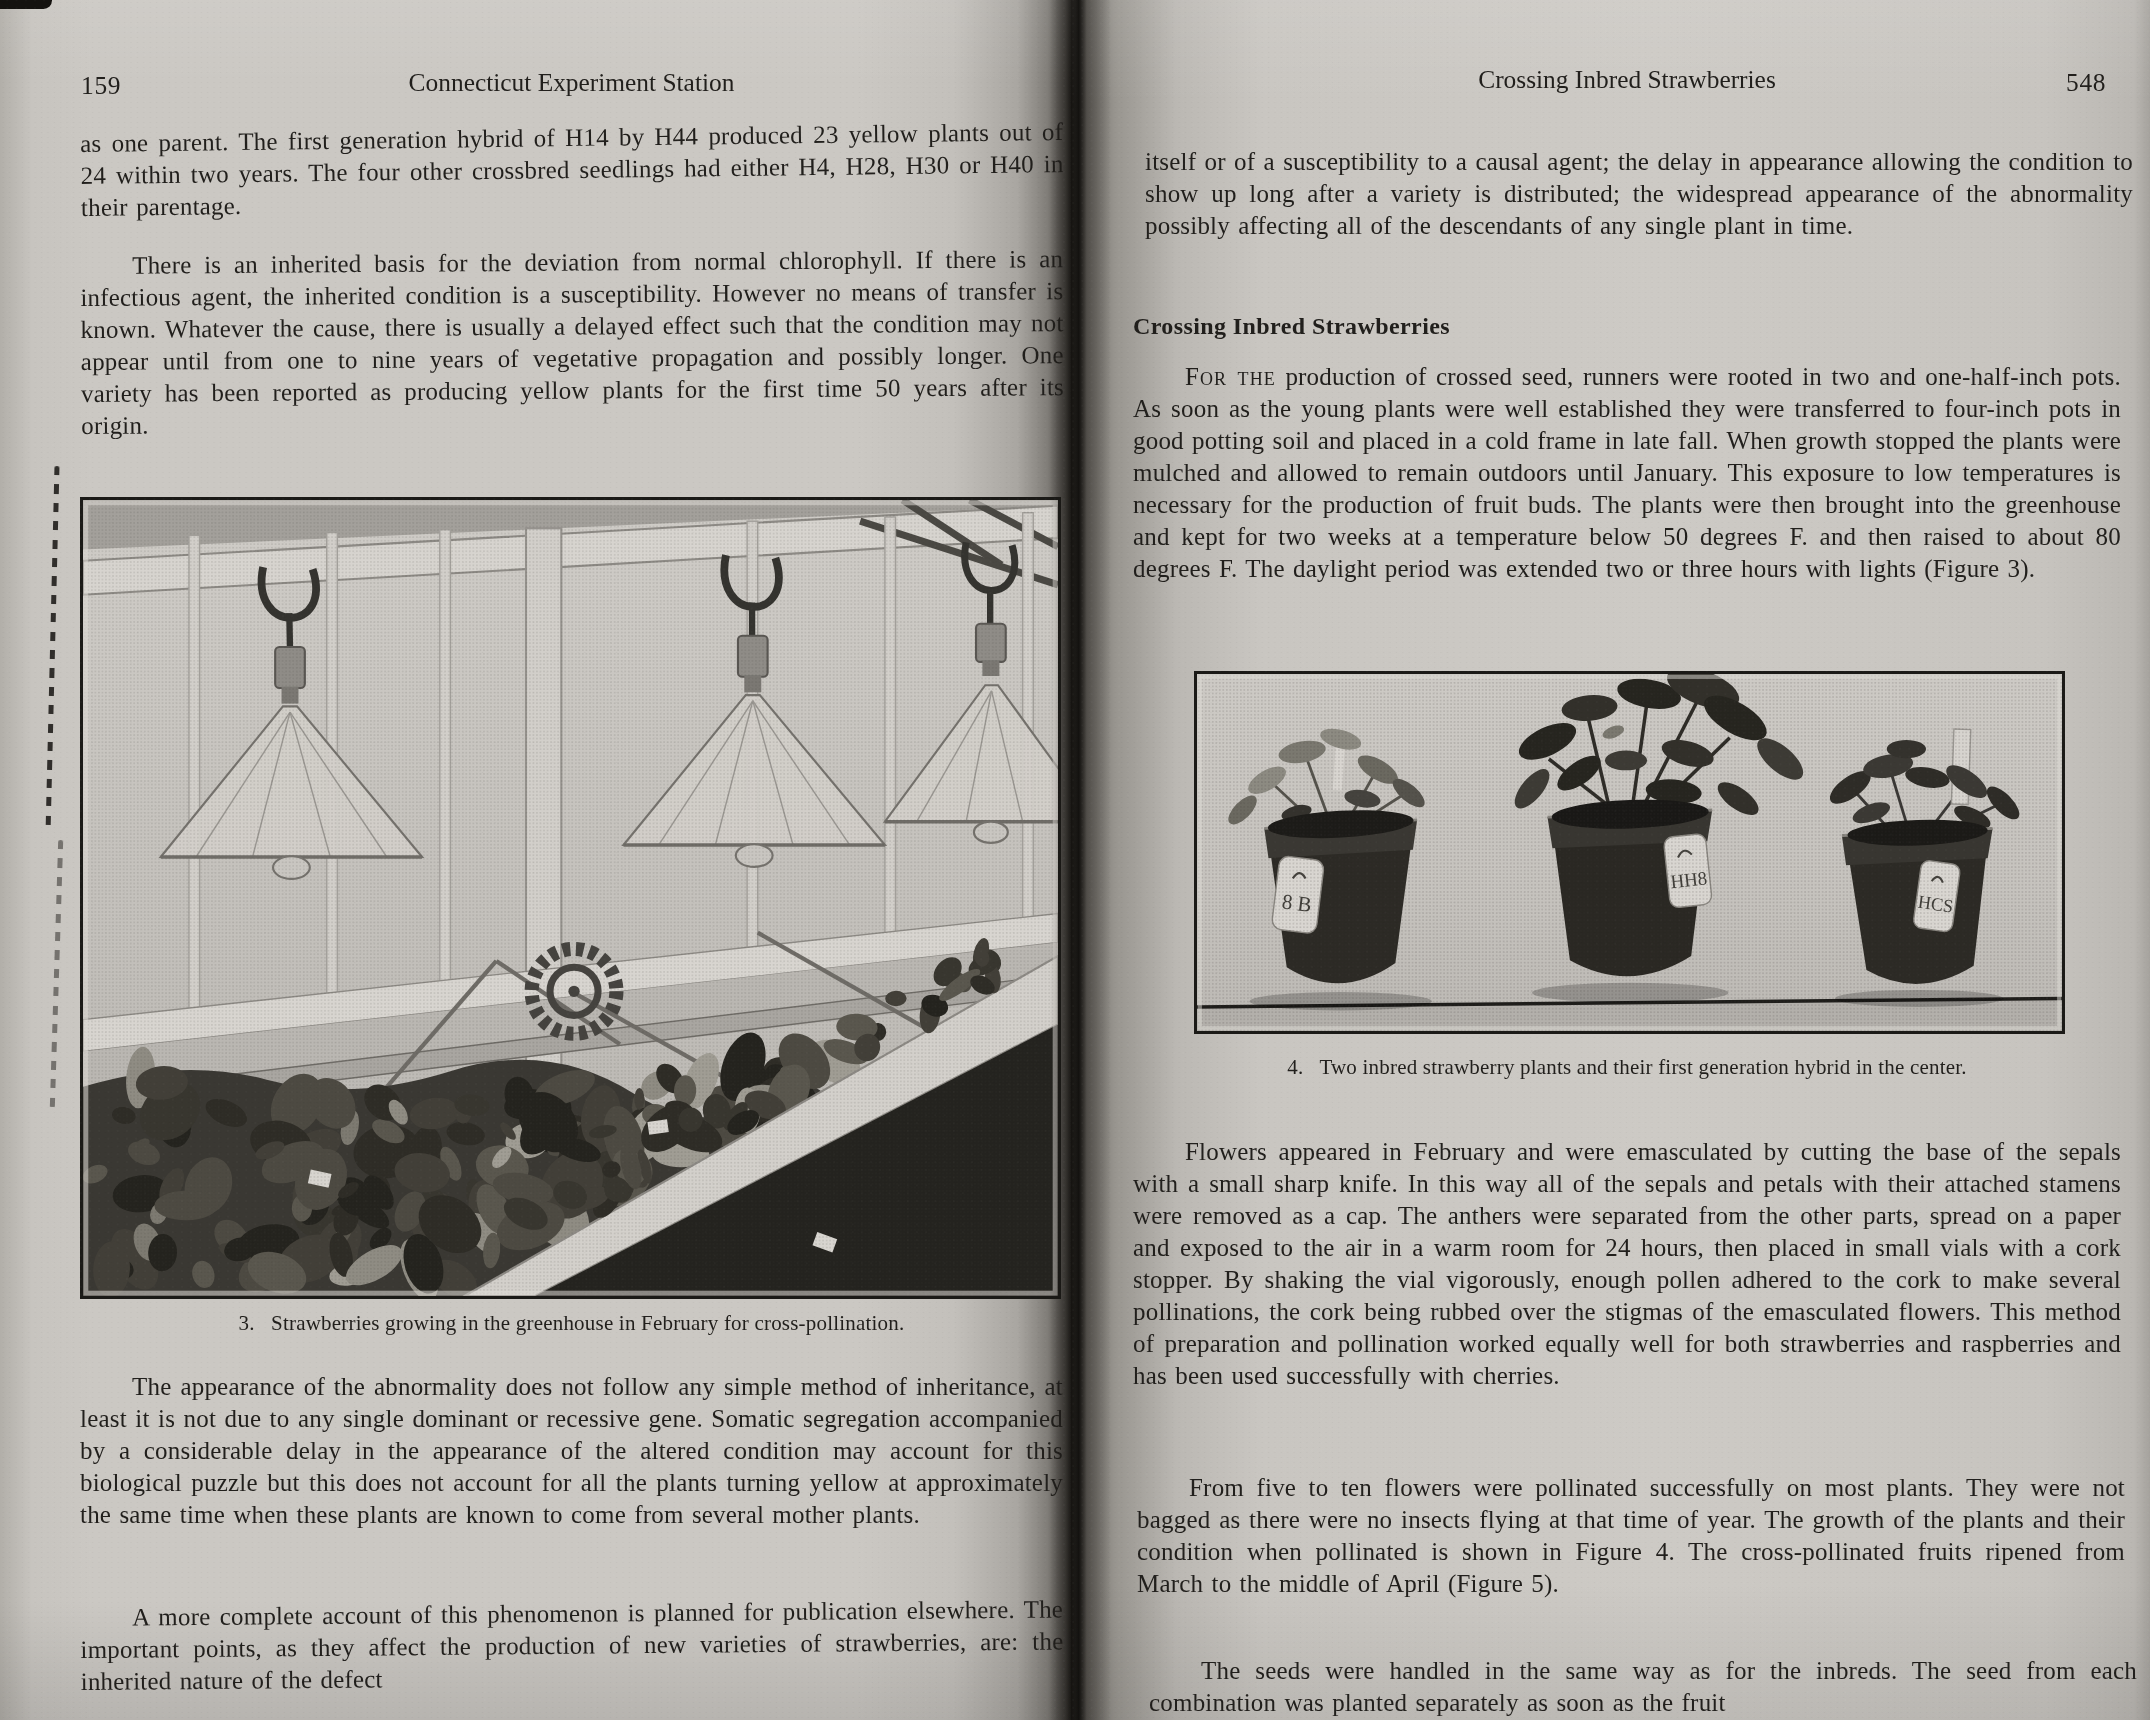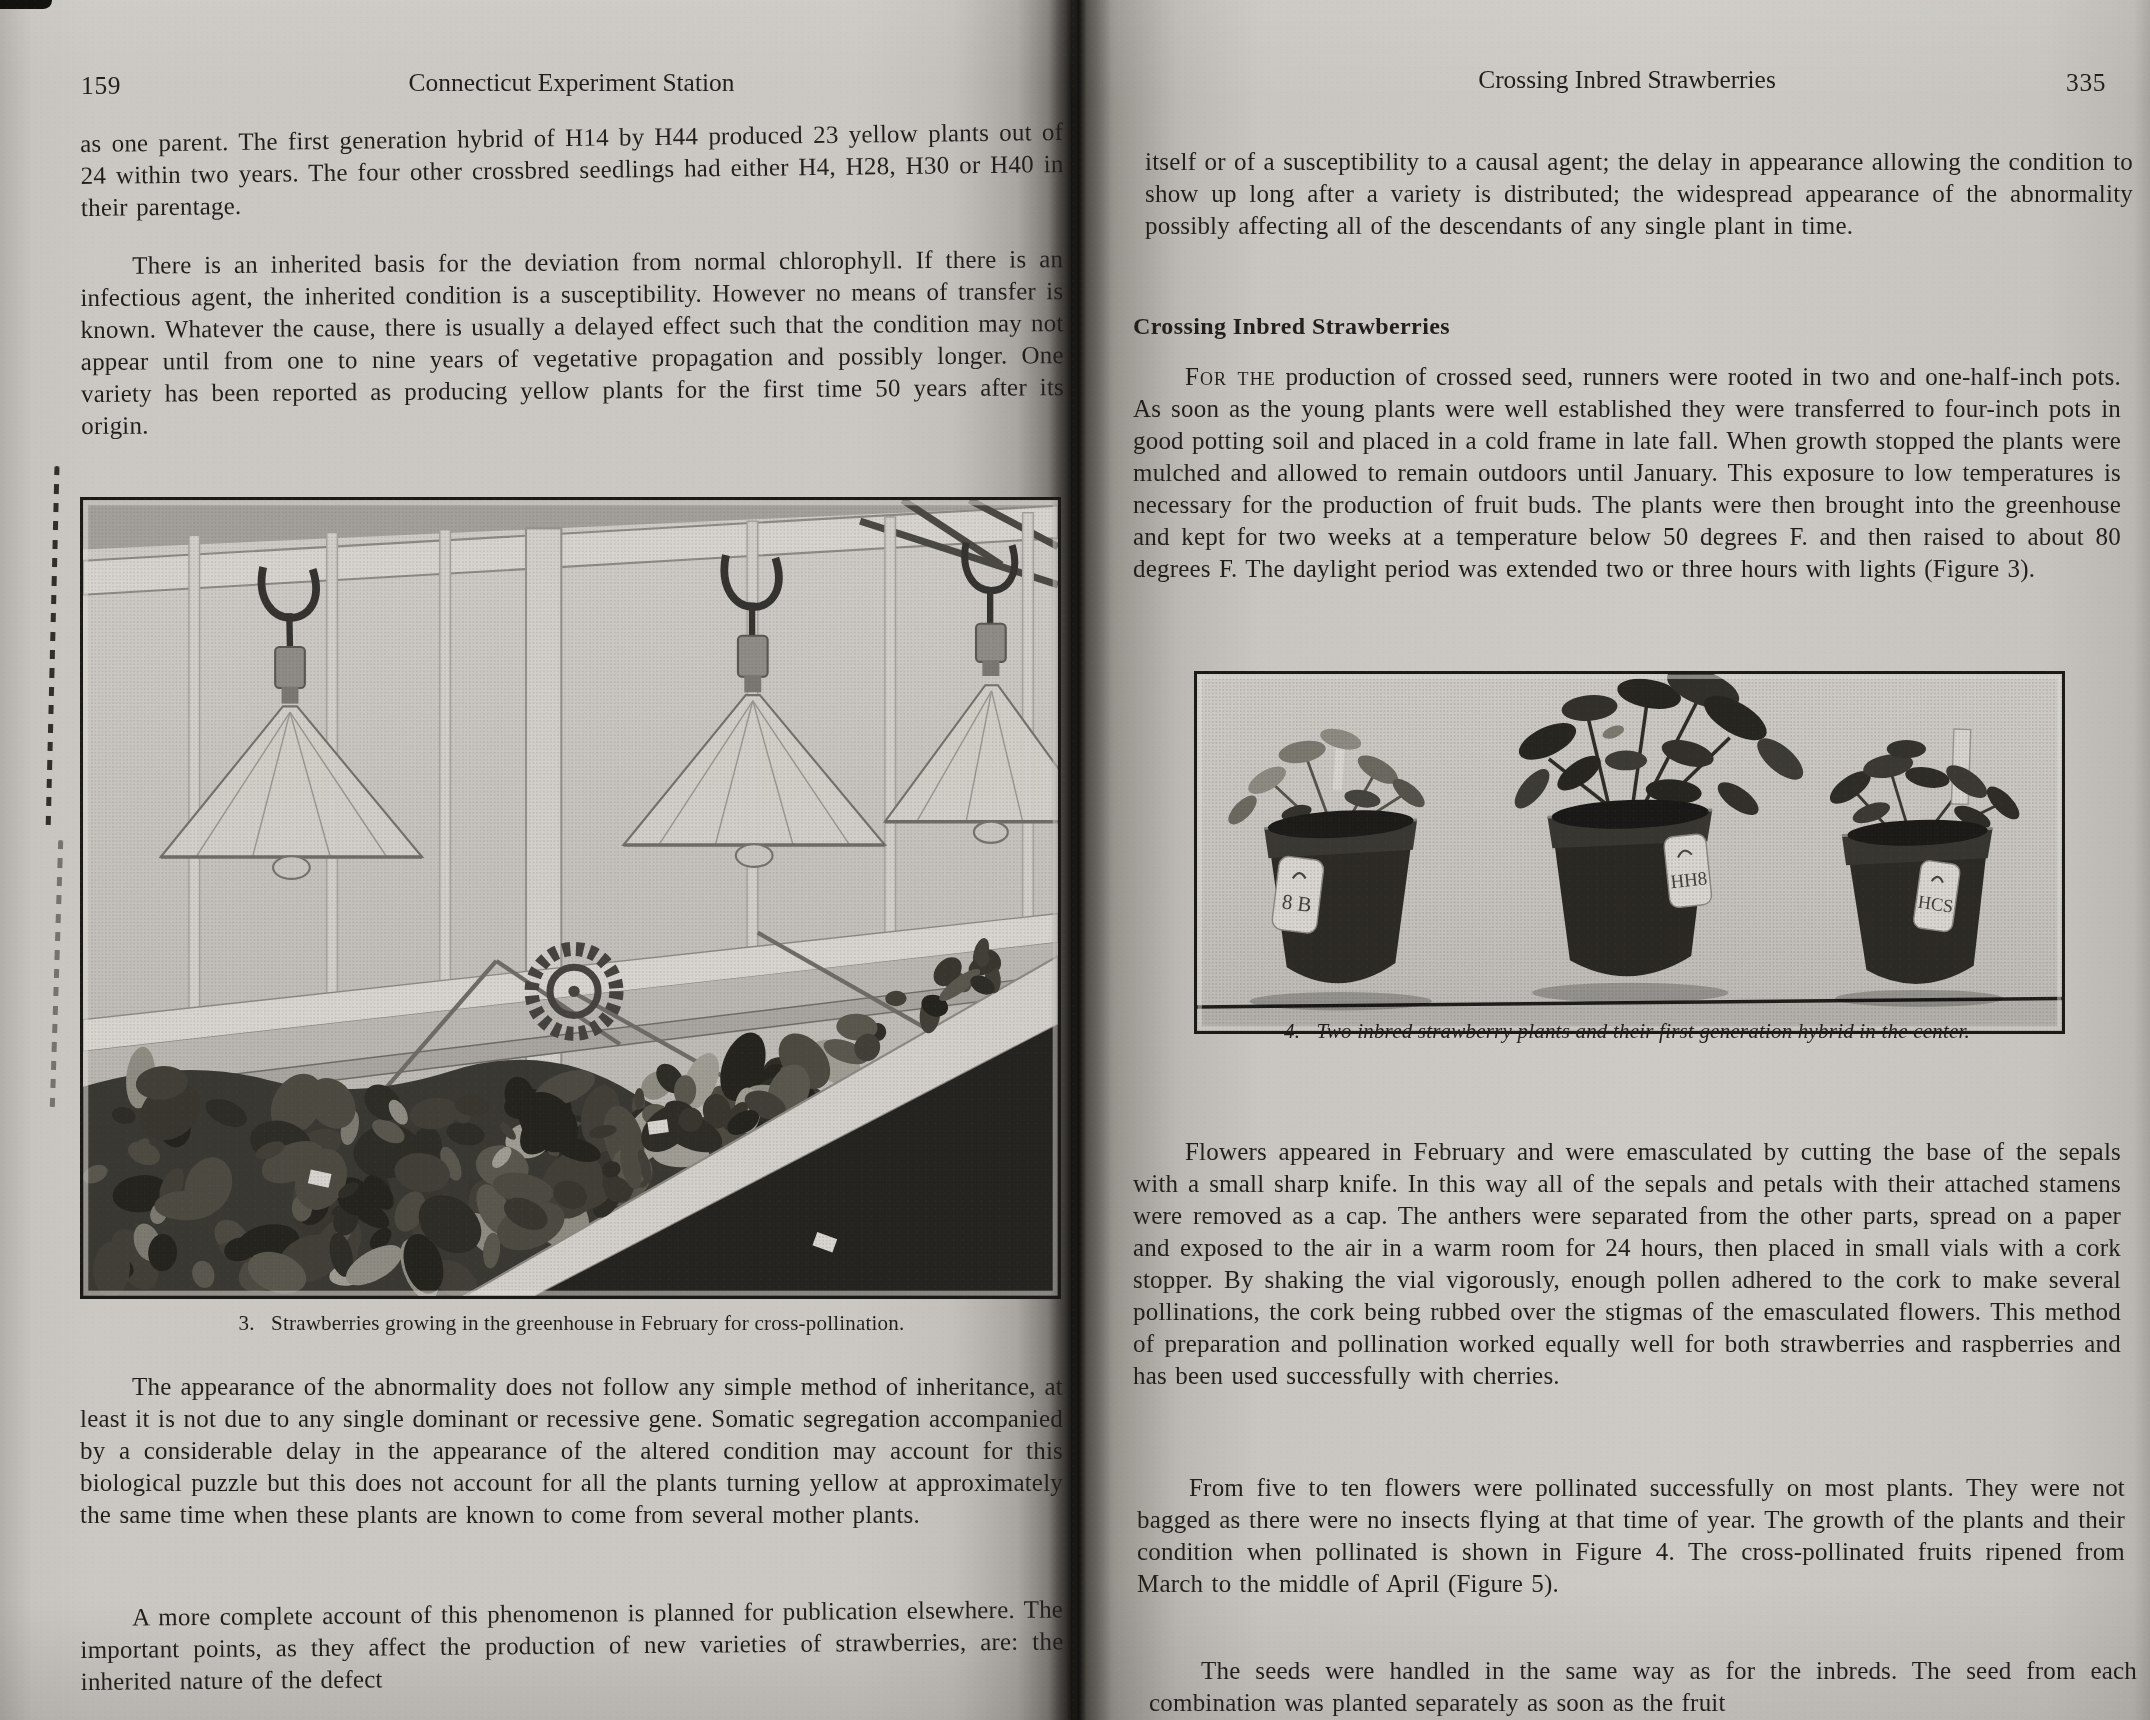--- a/index.html
+++ b/index.html
@@ -35,21 +35,21 @@
 
   .sect-head{position:absolute;font-weight:bold;font-size:24px;letter-spacing:0.4px;}
   .sc{font-variant:small-caps;letter-spacing:1.1px;}
 
   .figure{position:absolute;border:3.5px solid #1b1a17;box-sizing:border-box;background:#c0bdb8;}
   .figure svg{display:block;width:100%;height:100%;}
   .fig3{left:80px;top:497px;width:981px;height:802px;}
   .fig4{left:1194px;top:671px;width:871px;height:363px;}
   .caption{position:absolute;font-size:21px;text-align:center;white-space:pre-wrap;letter-spacing:0.2px;}
   .cap3{left:80px;width:983px;top:1311px;}
-  .cap4{left:1134px;width:988px;top:1019px;font-style:italic;}
+  .cap4{left:1134px;width:988px;top:1055px;}
 
   .tilt-1{transform:rotate(-.7deg);transform-origin:left top;}
 </style>
 </head>
 <body>
 
 <div class="book">
 
   <div class="page page-left">
     <span class="hdr pagenum" style="left:81px;top:71px;">159</span>
@@ -355,21 +355,21 @@
     <p class="para col-l indent" style="top:1371px;margin:0;">The appearance of the abnormality does not follow any simple method of inheritance, at least it is not due to any single dominant or recessive gene.  Somatic segregation accompanied by a considerable delay in the appearance of the altered condition may account for this biological puzzle but this does not account for all the plants turning yellow at approximately the same time when these plants are known to come from several mother plants.</p>
     <p class="para col-l indent" style="top:1602px;margin:0;transform:rotate(-.5deg);transform-origin:left top;">A more complete account of this phenomenon is planned for publication elsewhere.  The important points, as they affect the production of new varieties of strawberries, are:  the inherited nature of the defect</p>
 
     <div class="stitch s1"></div>
     <div class="stitch s2"></div>
     <div class="corner-mark"></div>
   </div>
 
   <div class="page page-right">
     <span class="hdr ital" style="left:62px;width:988px;top:65px;text-align:center;display:block;position:absolute;">Crossing Inbred Strawberries</span>
-    <span class="hdr pagenum" style="left:995px;top:68px;position:absolute;">335</span>
+    <span class="hdr pagenum" style="left:995px;top:68px;position:absolute;">548</span>
 
     <p class="para" style="left:62px;width:988px;top:134px;margin:12px;">itself or of a susceptibility to a causal agent; the delay in appearance allowing the condition to show up long after a variety is distributed; the widespread appearance of the abnormality possibly affecting all of the descendants of any single plant in time.</p>
 
     <span class="sect-head" style="left:62px;top:313px;position:absolute;">Crossing Inbred Strawberries</span>
 
     <p class="para indent" style="left:62px;width:988px;top:361px;margin:0;">
       <span class="sc">For the</span>
       <span>production of crossed seed, runners were rooted in two and one-half-inch pots.  As soon as the young plants were well established they were transferred to four-inch pots in good potting soil and placed in a cold frame in late fall.  When growth stopped the plants were mulched and allowed to remain outdoors until January.  This exposure to low temperatures is necessary for the production of fruit buds.  The plants were then brought into the greenhouse and kept for two weeks at a temperature below 50 degrees F. and then raised to about 80 degrees F.  The daylight period was extended two or three hours with lights (Figure 3).</span>
     </p>
 

